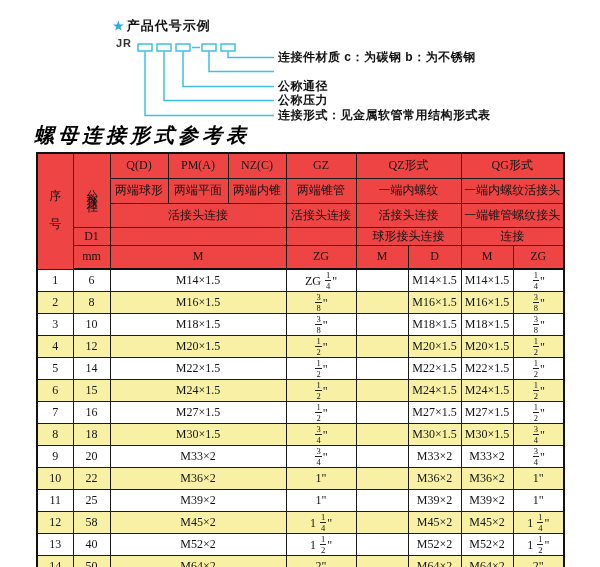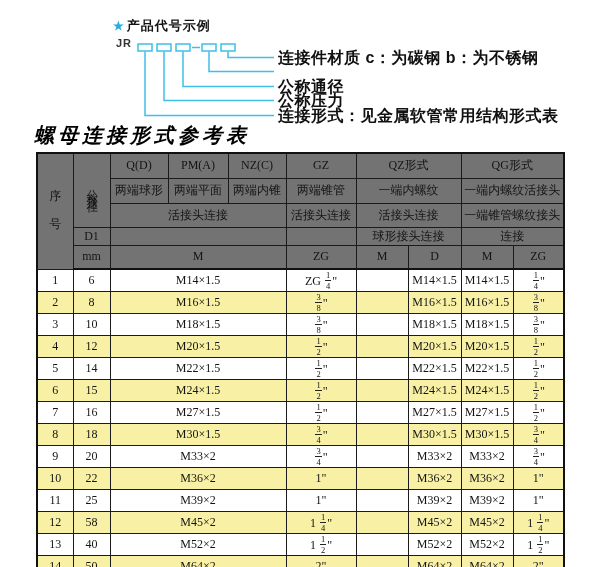--- a/index.html
+++ b/index.html
@@ -6,35 +6,35 @@
   body{
     width:600px;height:567px;background:#ffffff;overflow:hidden;
     font-family:"Liberation Sans",sans-serif;color:#111;
   }
   
   .diagram{position:relative;width:532px;height:122px;}
   .diagram svg{position:absolute;left:0;top:0;}
   .star-line{position:absolute;left:113px;top:17px;font-size:13px;font-weight:bold;letter-spacing:1px;}
   .star-line .star{color:#29ade0;margin-right:2px;font-size:12px;}
   .jr-code{position:absolute;left:116px;top:37px;font-size:11px;font-weight:bold;color:#333;letter-spacing:1px;}
-  .code-label{position:absolute;left:278px;font-size:16px;font-weight:bold;line-height:13px;white-space:nowrap;letter-spacing:0.5px;}
+  .code-label{position:absolute;left:278px;font-size:12px;font-weight:bold;line-height:13px;white-space:nowrap;letter-spacing:0.5px;}
   .l0{top:51px}.l1{top:65px}.l2{top:80px}.l3{top:94px}.l4{top:109px}
   
   h1.tbl-title{
     margin:0 0 3px 34px;font-family:"Liberation Serif",serif;
     font-style:italic;font-weight:bold;font-size:20px;letter-spacing:4px;color:#000;
   }
   
   table.ref{
     border-collapse:collapse;table-layout:fixed;width:529px;margin-left:36px;
     font-family:"Liberation Serif",serif;color:#141414;
   }
   table.ref{border:2px solid #111;}
   .ref th,.ref td{border:1px solid #1b1b1b;text-align:center;vertical-align:middle;padding:0;overflow:hidden;}
-  .ref thead th{background:#737373;font-weight:normal;font-size:12px;}
+  .ref thead th{background:#ef4444;font-weight:normal;font-size:12px;}
   .ref thead tr.rA{height:25px}
   .ref thead tr.rB{height:25px}
   .ref thead tr.rC{height:24px}
   .ref thead tr.rD{height:17px;font-size:11px}
   .ref thead tr.rE{height:24px}
   .ref thead tr.rE th{border-bottom:2px solid #111;}
   .ref tbody td{font-size:12px;height:21px;background:#fff;}
   .ref tbody tr.alt td{background:#f8f1a5;}
   .vert{writing-mode:vertical-lr;text-orientation:upright;display:inline-block;line-height:1;font-size:12px;}
   .vert-seq{letter-spacing:30px;}

